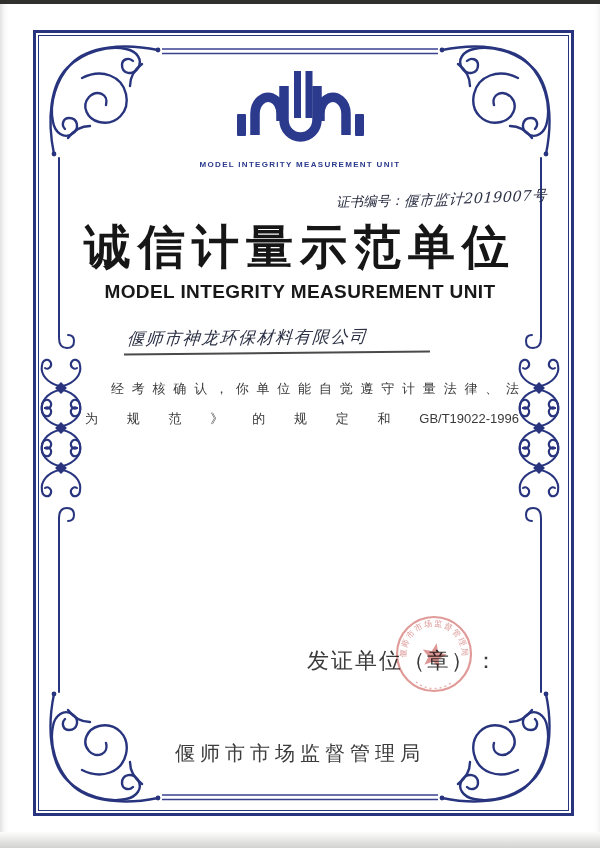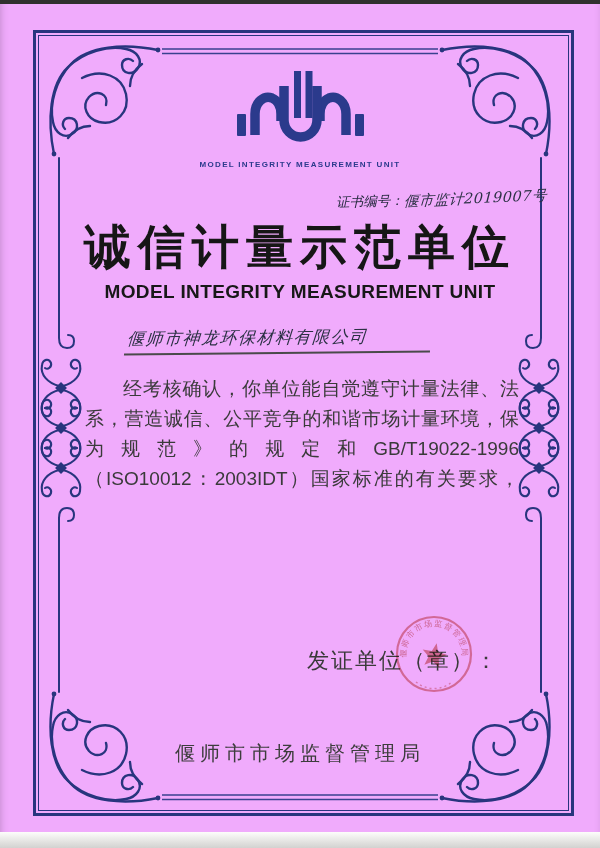--- a/index.html
+++ b/index.html
@@ -1,16 +1,16 @@
 <!DOCTYPE html>
 <html><head>
 <meta charset="utf-8">
 <style>
   html,body{margin:0;padding:0;background:#c9c9c7;}
-  .page{position:relative;width:600px;height:848px;background:#f0abfc;overflow:hidden;
+  .page{position:relative;width:600px;height:848px;background:#ffffff;overflow:hidden;
         font-family:"Liberation Sans","DejaVu Sans",sans-serif;
         box-shadow:inset 6px 0 10px -7px rgba(0,0,0,.28), inset -4px 0 8px -6px rgba(0,0,0,.15);}
   .scan-top{position:absolute;left:0;top:0;width:600px;height:4px;background:#30302e;}
   .scan-bottom{position:absolute;left:0;bottom:0;width:600px;height:16px;
         background:linear-gradient(#fdfdfb,#d2d2d0);}
   
   .frame-outer{position:absolute;left:33px;top:30px;right:26px;bottom:32px;border:3px solid #28357e;}
   .frame-inner{position:absolute;inset:2px;border:1px solid #28357e;}
   .ornaments{position:absolute;left:0;top:0;width:600px;height:848px;pointer-events:none;}
   
@@ -30,21 +30,21 @@
   .subtitle{position:absolute;left:0;top:281px;width:600px;text-align:center;
         font-weight:bold;font-size:19px;letter-spacing:.4px;color:#181818;}
   
   .awardee{position:absolute;left:125px;top:326px;transform:rotate(-.6deg);}
   .awardee-text{display:inline-block;min-width:300px;padding:0 4px 3px 2px;
         border-bottom:2px solid #4a4a4a;
         font-family:"DejaVu Serif","Liberation Serif",serif;font-style:italic;font-size:17px;
         color:#2c3145;letter-spacing:1.5px;transform:skewX(-5deg);}
   
   .body-text{position:absolute;left:85px;top:374px;width:434px;color:#3a3a3a;
-        font-size:19px;}
+        font-size:13px;}
   .body-text .line{height:30px;line-height:30px;text-align:justify;text-align-last:justify;
         white-space:nowrap;}
   .body-text .line.first{text-indent:2em;}
   .body-text .line.last{text-align-last:left;}
   
   .issuer{position:absolute;left:307px;top:646px;font-size:22px;color:#3a3a3a;letter-spacing:2px;}
   .seal{position:absolute;left:390px;top:604px;opacity:.8;mix-blend-mode:multiply;}
   
   .footer-org{position:absolute;left:0;top:740px;width:600px;text-align:center;
         font-size:20px;letter-spacing:5px;color:#3d3d3d;font-weight:500;}
@@ -133,23 +133,21 @@
 
   <div class="title">诚信计量示范单位</div>
   <div class="subtitle">MODEL INTEGRITY MEASUREMENT UNIT</div>
 
   <div class="awardee">
     <span class="awardee-text">偃师市神龙环保材料有限公司</span>
   </div>
 
   <div class="body-text">
     <div class="line first">经考核确认，你单位能自觉遵守计量法律、法</div>
-    <div class="line">系，营造诚信、公平竞争的和谐市场计量环境，保</div>
     <div class="line">为规范》的规定和GB/T19022-1996</div>
-    <div class="line">（ISO10012：2003IDT）国家标准的有关要求，</div>
   </div>
 
   <div class="issuer">发证单位（章）：</div>
 
   <svg class="seal" width="88" height="96" viewBox="0 0 88 96" xmlns="http://www.w3.org/2000/svg">
     <defs>
       <path id="sealArc" d="M16,50 A28,28 0 1 1 72,50"></path>
     </defs>
     <circle cx="44" cy="50" r="37" fill="none" stroke="#d8827f" stroke-width="2.2"></circle>
     <polygon points="0,-13 3.2,-4.5 12.4,-4 5.2,1.7 7.6,10.5 0,5.5 -7.6,10.5 -5.2,1.7 -12.4,-4 -3.2,-4.5" transform="translate(44,52) rotate(12)" fill="#d47b78"></polygon>

